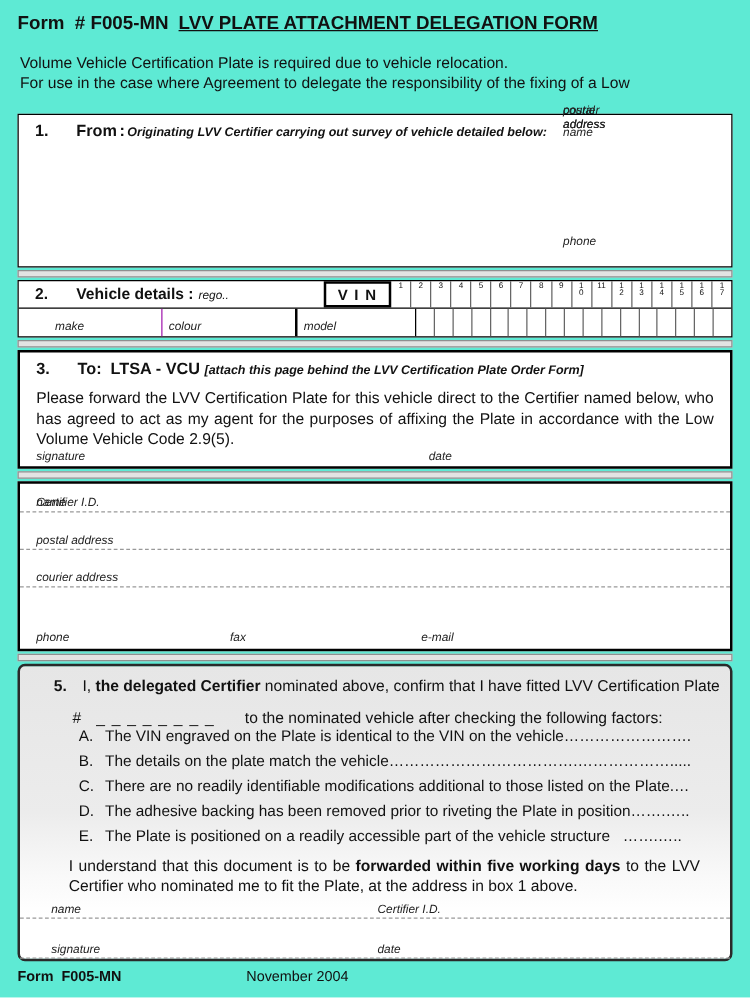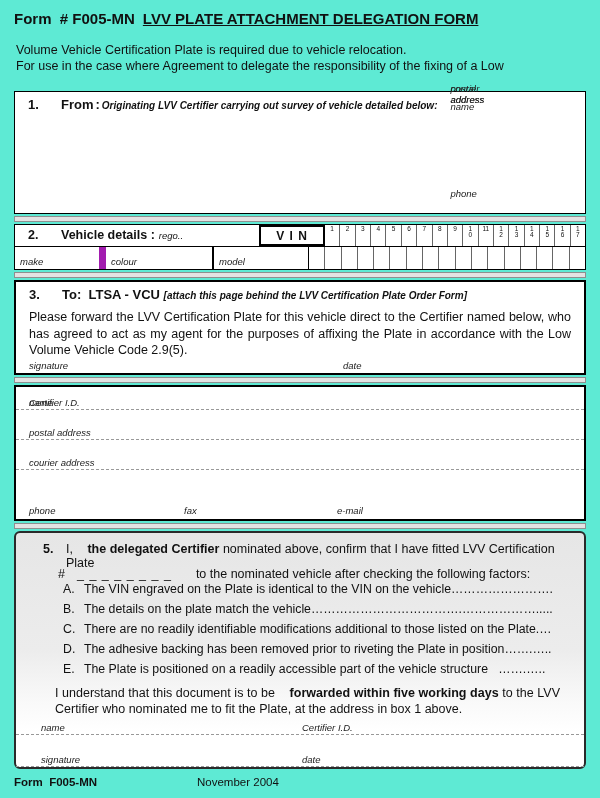--- a/index.html
+++ b/index.html
@@ -36,30 +36,30 @@
   .box1{height:123px;display:flex;flex-direction:row;}
   .box1 .contact-row{margin-top:auto;}
   .box1 .field-row.first{margin-top:7px;}
 
   
   .box2{height:46px;display:flex;flex-direction:column;}
   .s2r1{display:flex;height:21px;border-bottom:1px solid #000;}
   .s2head{width:244px;box-sizing:border-box;padding:3px 0 0 13px;font-size:12.5px;white-space:nowrap;}
   .s2head .secnum{width:33px;}
   .rego{font-style:italic;font-size:9.5px;margin-left:4px;}
-  .vinbox{width:66px;box-sizing:border-box;border:2px solid #000;display:flex;align-items:center;
+  .vinbox{width:54px;box-sizing:border-box;border:2px solid #000;display:flex;align-items:center;
           justify-content:center;font-weight:bold;font-size:12px;letter-spacing:1px;}
   .vinnums{flex:1;display:flex;}
   .vinnum{flex:1;border-left:1px solid #666;display:flex;justify-content:center;padding-top:1px;box-sizing:border-box;}
   .vinnum:first-child{border-left:none;}
   .vinnum span{display:block;width:7px;font-size:6.5px;line-height:6px;word-break:break-all;text-align:center;}
   .s2r2{display:flex;flex:1;}
   .cell{position:relative;box-sizing:border-box;}
   .cell .flabel{position:absolute;bottom:2px;left:5px;}
-  .c-make{width:91px;border-right:7px solid #a21caf;}
+  .c-make{width:91px;border-right:1px solid #a21caf;margin-left:24px;}
   .c-model{width:95px;border-right:1px solid #000;}
   .c-colour{width:108px;border-right:2px solid #000;}
   .vinentries{flex:1;display:flex;}
   .vincell{flex:1;border-left:1px solid #666;box-sizing:border-box;}
   .vincell:first-child{border-left:none;}
 
   
   .box3{height:95px;border-width:2px;display:flex;flex-direction:column;}
   .box3 .para{margin:6px 13px 0 13px;font-size:12.5px;line-height:16.5px;text-align:justify;}
   .sig-row{margin-top:auto;position:relative;height:16px;}
@@ -89,21 +89,21 @@
   .s5row .l1{position:absolute;left:25px;bottom:1px;}
   .s5row .l2{position:absolute;left:286px;bottom:1px;}
   .s5namerow{top:186px;}
   .s5sigrow{top:218px;}
 
   
   .footer{position:relative;margin:7px 14px 0 14px;height:15px;font-size:11.5px;}
   .f-left{position:absolute;left:0;font-weight:bold;}
   .f-center{position:absolute;left:183px;}
   .f-right{position:absolute;right:26px;font-style:italic;}
-  b{font-weight:bold;margin-left:11px;}
+  b{font-weight:bold;}
 </style>
 </head>
 <body>
 
 <div class="page">
 
   <div class="title">
     <span class="pre">Form  # F005-MN</span><span class="t-underline">LVV PLATE ATTACHMENT DELEGATION FORM</span>
   </div>
   <div class="intro">

